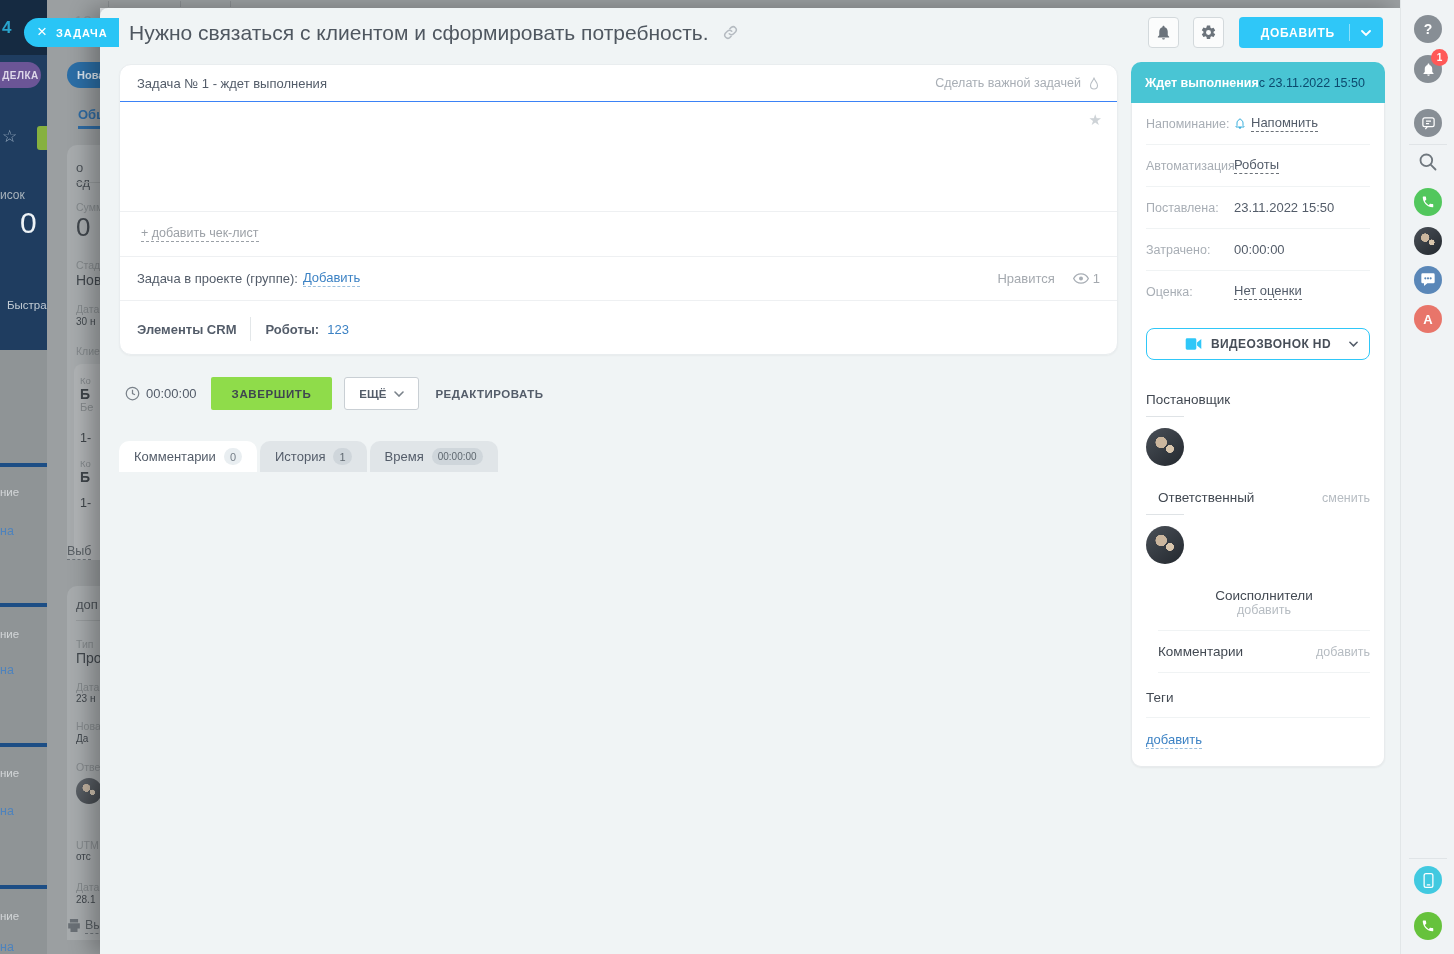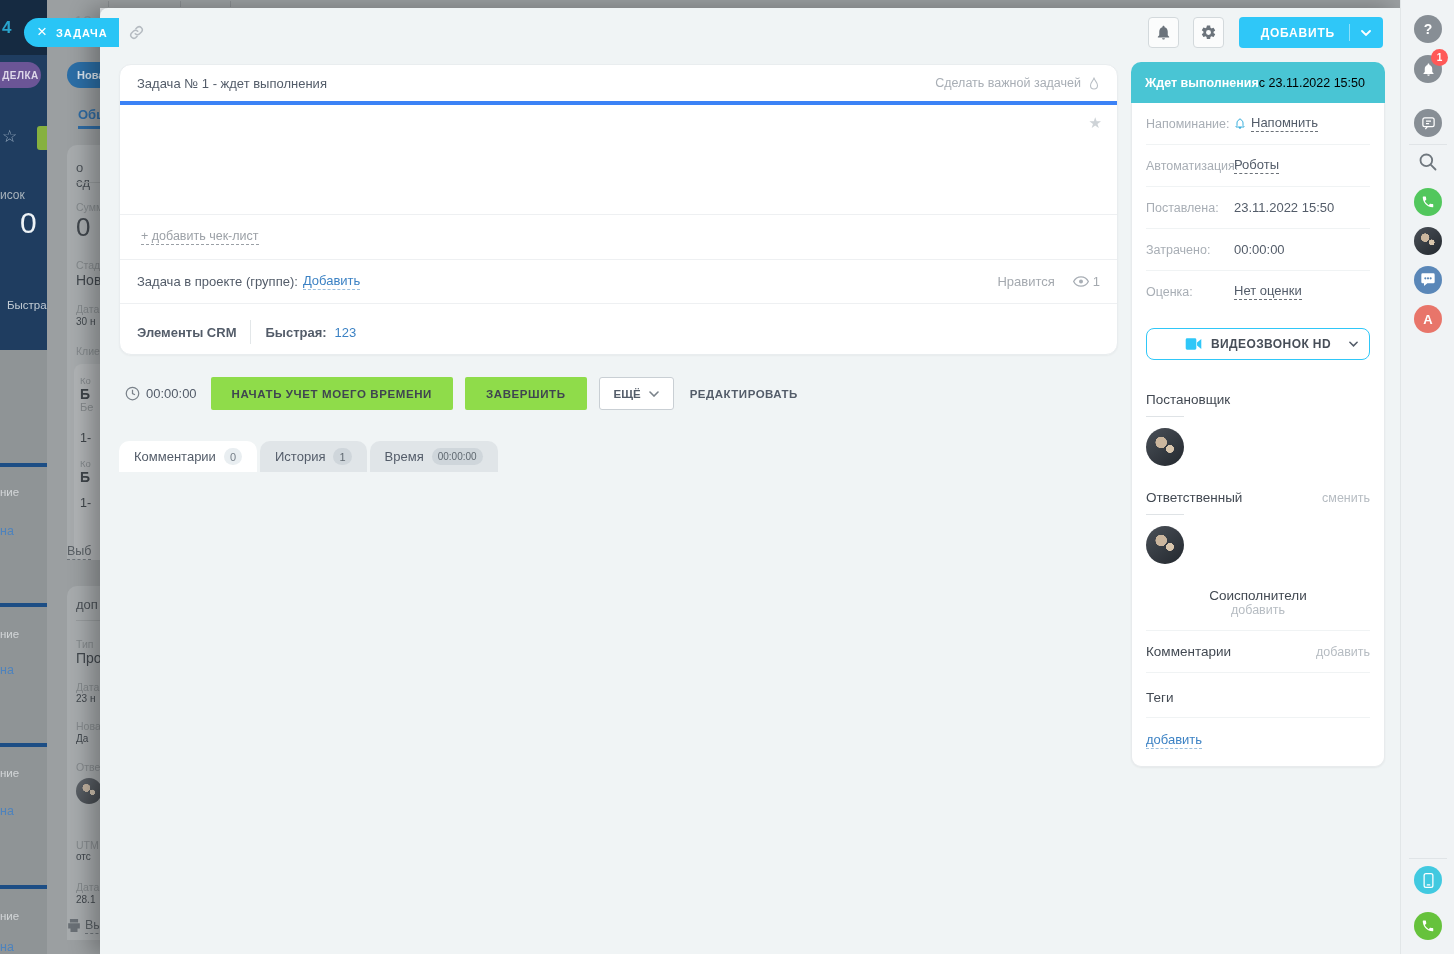--- a/index.html
+++ b/index.html
@@ -33,21 +33,21 @@
   .topbar{left:0;top:0;width:1300px;height:49px;display:flex;align-items:center;padding:0 17px 0 29px;box-sizing:border-box;gap:14px;}
   .page-title{font-size:21px;color:#4f5760;white-space:nowrap;}
   .iconbtn{width:31px;height:31px;border:1px solid #d3d9dc;border-radius:4px;background:#fbfcfc;
            display:flex;align-items:center;justify-content:center;box-sizing:border-box;}
   .addbtn{height:31px;background:#2fc7f8;border-radius:4px;display:flex;align-items:center;padding:0 12px 0 22px;}
   .addbtn .lbl{color:#fff;font-weight:bold;font-size:12px;letter-spacing:.8px;}
   .addbtn .sep{width:1px;height:17px;background:rgba(255,255,255,.45);margin:0 11px 0 14px;}
 
   .card{background:#fff;border:1px solid #e9edef;border-radius:12px;box-shadow:0 1px 2px rgba(0,0,0,.04);box-sizing:border-box;}
   .task-card{left:19px;top:56px;width:999px;height:291px;}
-  .tc-head{height:36px;display:flex;align-items:center;justify-content:space-between;padding:0 17px;border-bottom:4px solid #3b82f6;}
+  .tc-head{height:36px;display:flex;align-items:center;justify-content:space-between;padding:0 17px;border-bottom:1px solid #3b82f6;}
   .tc-sub{font-size:13px;color:#535c69;}
   .imp{display:flex;align-items:center;gap:7px;color:#a8aeb5;font-size:12.5px;cursor:pointer;}
   .tc-desc{position:relative;height:109px;border-bottom:1px solid #eef0f2;}
   .tc-star{position:absolute;right:15px;top:9px;color:#ced3d7;font-size:15px;cursor:pointer;}
   .tc-checklist{height:44px;display:flex;align-items:center;padding:0 21px;border-bottom:1px solid #eef0f2;
                 color:#9ca1a7;font-size:12.5px;cursor:pointer;}
   .tc-project{height:43px;display:flex;align-items:center;justify-content:space-between;padding:0 17px;border-bottom:1px solid #eef0f2;font-size:13px;}
   .blue-dash{color:#3c82c4;border-bottom:1px dashed #9cc0de;padding-bottom:1px;cursor:pointer;}
   .like-wrap{display:flex;align-items:center;gap:18px;color:#a4a9af;font-size:13px;}
   .views{display:flex;align-items:center;gap:4px;}
@@ -89,21 +89,21 @@
   .srow{display:flex;align-items:center;min-height:41px;border-bottom:1px solid #f0f3f4;font-size:12.5px;}
   .srow .lab{width:88px;color:#a8aeb5;flex-shrink:0;}
   .srow .val{color:#535c69;font-size:13px;display:flex;align-items:center;gap:5px;}
   .dash-dark{border-bottom:1px dashed #6b7178;padding-bottom:1px;cursor:pointer;}
   .video-btn{margin-top:16px;height:30px;border:1px solid #2fc7f8;border-radius:8px;background:#fff;position:relative;
              display:flex;align-items:center;justify-content:center;gap:9px;color:#474e58;font-weight:bold;
              font-size:12px;letter-spacing:.4px;cursor:pointer;}
   .video-caret{position:absolute;right:11px;top:12px;}
   .sec-title{font-size:13.5px;color:#424952;}
   .mini-div{width:38px;height:1px;background:#dfe3e6;margin:9px 0 11px;}
-  .sec-row{display:flex;align-items:center;justify-content:space-between;}
+  .sec-row{display:flex;align-items:center;justify-content:space-between;margin-left:12px;}
   .gray-link{color:#b6bcc2;font-size:12.5px;cursor:pointer;}
 
   
   .rail{left:1400px;top:0;width:54px;height:954px;background:#f0f3f5;border-left:1px solid #e2e6e8;z-index:5;box-sizing:border-box;}
   .circ{width:28px;height:28px;border-radius:50%;display:flex;align-items:center;justify-content:center;cursor:pointer;}
   .circ.gray{background:#878e95;}
   .rail-div{left:8px;width:38px;height:1px;background:#e0e4e7;}
   .badge-red{position:absolute;left:30px;top:49px;width:17px;height:17px;border-radius:50%;background:#ff5958;
              color:#fff;font-size:10px;font-weight:bold;display:flex;align-items:center;justify-content:center;z-index:2;}
 </style>
@@ -187,20 +187,21 @@
 
   <div class="abs bd-topstrip">
     <div class="abs bd-tick" style="left:8px;"></div>
     <div class="abs bd-tick" style="left:80px;"></div>
     <div class="abs bd-tick" style="left:130px;"></div>
   </div>
 
   <div class="abs slider">
 
     <div class="abs topbar">
+      <span class="page-title">Нужно связаться с клиентом и сформировать потребность.</span>
       <span style="cursor:pointer;display:flex;">
         <svg width="15" height="15" viewBox="0 0 24 24" fill="none" stroke="#b5bbc1" stroke-width="2.4" stroke-linecap="round">
             <path d="M10 14a5 5 0 0 0 7 0l3.2-3.2a5 5 0 0 0-7-7L11 6"></path>
             <path d="M14 10a5 5 0 0 0-7 0l-3.2 3.2a5 5 0 0 0 7 7L13 18"></path>
           </svg>
       </span>
       <span style="flex:1;"></span>
       <span class="iconbtn">
         <svg width="17" height="17" viewBox="0 0 24 24">
             <path d="M12 22c1.1 0 2-.9 2-2h-4c0 1.1.9 2 2 2zm6-6v-5c0-3.07-1.63-5.64-4.5-6.32V4c0-.83-.67-1.5-1.5-1.5S10.5 3.17 10.5 4v.68C7.64 5.36 6 7.92 6 11v5l-2 2v1h16v-1l-2-2z" fill="#6b737b"></path>
@@ -248,34 +249,33 @@
                 <path d="M12 1C7 1 3 4 1 8c2 4 6 7 11 7s9-3 11-7c-2-4-6-7-11-7z" fill="none" stroke="#a8aeb5" stroke-width="2"></path>
                 <circle cx="12" cy="8" r="3" fill="#a8aeb5"></circle>
               </svg>
             <span>1</span>
           </span>
         </span>
       </div>
       <div class="tc-crm">
         <span style="font-weight:bold;">Элементы CRM</span>
         <span class="vsep"></span>
-        <span style="font-weight:bold;">Быстрая:</span>
+        <span style="font-weight:bold;">Роботы:</span>
         <span style="color:#3c82c4;margin-left:-6px;cursor:pointer;">123</span>
       </div>
     </div>
 
     <div class="abs actions">
       <span class="timer">
         <svg width="15" height="15" viewBox="0 0 24 24" fill="none" stroke="#7a828a" stroke-width="2">
             <circle cx="12" cy="12" r="10"></circle>
             <path d="M12 6v6l4 2"></path>
           </svg>
         <span>00:00:00</span>
       </span>
-      <span class="btn-green">НАЧАТЬ УЧЕТ МОЕГО ВРЕМЕНИ</span>
       <span class="btn-green">ЗАВЕРШИТЬ</span>
       <span class="btn-more">
         <span>ЕЩЁ</span>
         <svg width="10" height="6" viewBox="0 0 10 6">
             <path d="M1 1l4 4 4-4" stroke="#7a828a" stroke-width="1.6" fill="none" stroke-linecap="round"></path>
           </svg>
       </span>
       <span class="btn-edit">РЕДАКТИРОВАТЬ</span>
     </div>
 
@@ -291,21 +291,21 @@
       <span class="tab inactive">
         <span>Время</span>
         <span class="tb" style="font-size:10px;">00:00:00</span>
       </span>
     </div>
 
 
     <div class="abs side">
       <div class="side-status">
         <span style="font-weight:bold;">Ждет выполнения</span>
-          <span style="color:#000000;text-align:right;"> с 23.11.2022 15:50</span>
+          <span style="color:#0c4a6e;text-align:right;"> с 23.11.2022 15:50</span>
       </div>
       <div class="side-body">
         <div class="srow">
           <span class="lab">Напоминание:</span>
           <span class="val">
             <svg width="12" height="13" viewBox="0 0 24 24">
                 <path d="M12 22c1.1 0 2-.9 2-2h-4c0 1.1.9 2 2 2zm6-6v-5c0-3.07-1.63-5.64-4.5-6.32V4c0-.83-.67-1.5-1.5-1.5S10.5 3.17 10.5 4v.68C7.64 5.36 6 7.92 6 11v5l-2 2v1h16v-1l-2-2z" fill="none" stroke="#3bafdc" stroke-width="2"></path>
               </svg>
             <span class="dash-dark">Напомнить</span>
           </span>

